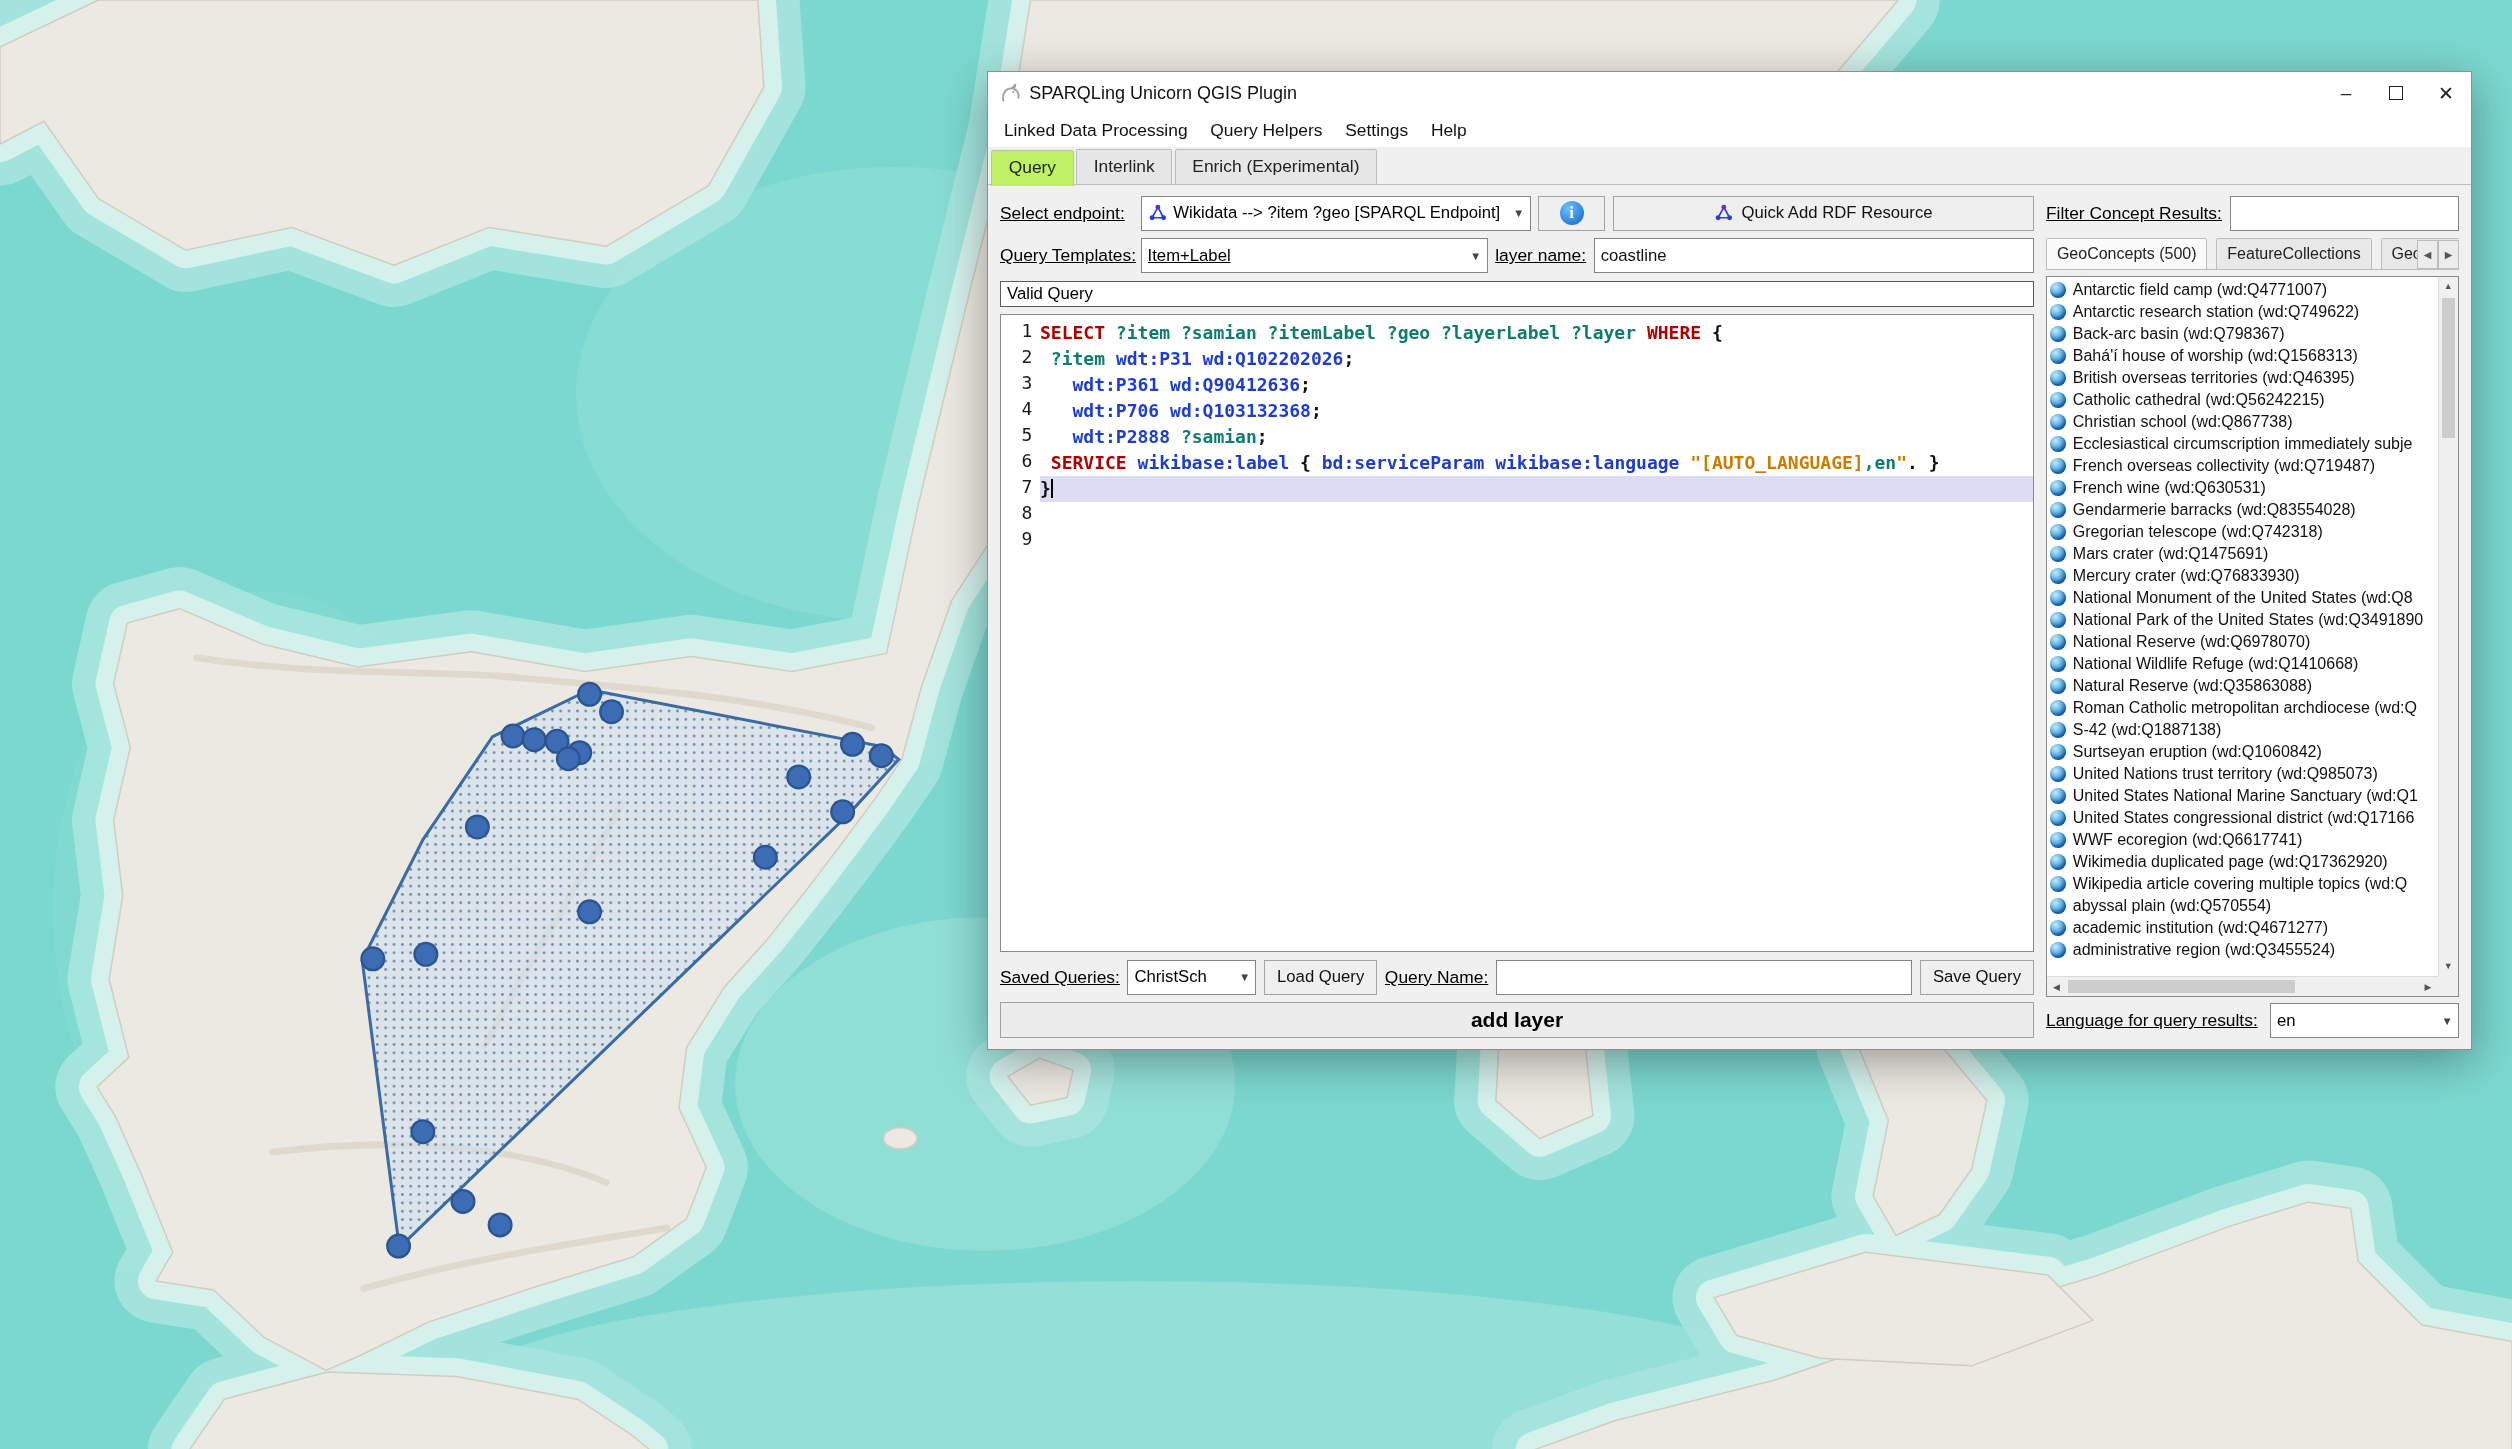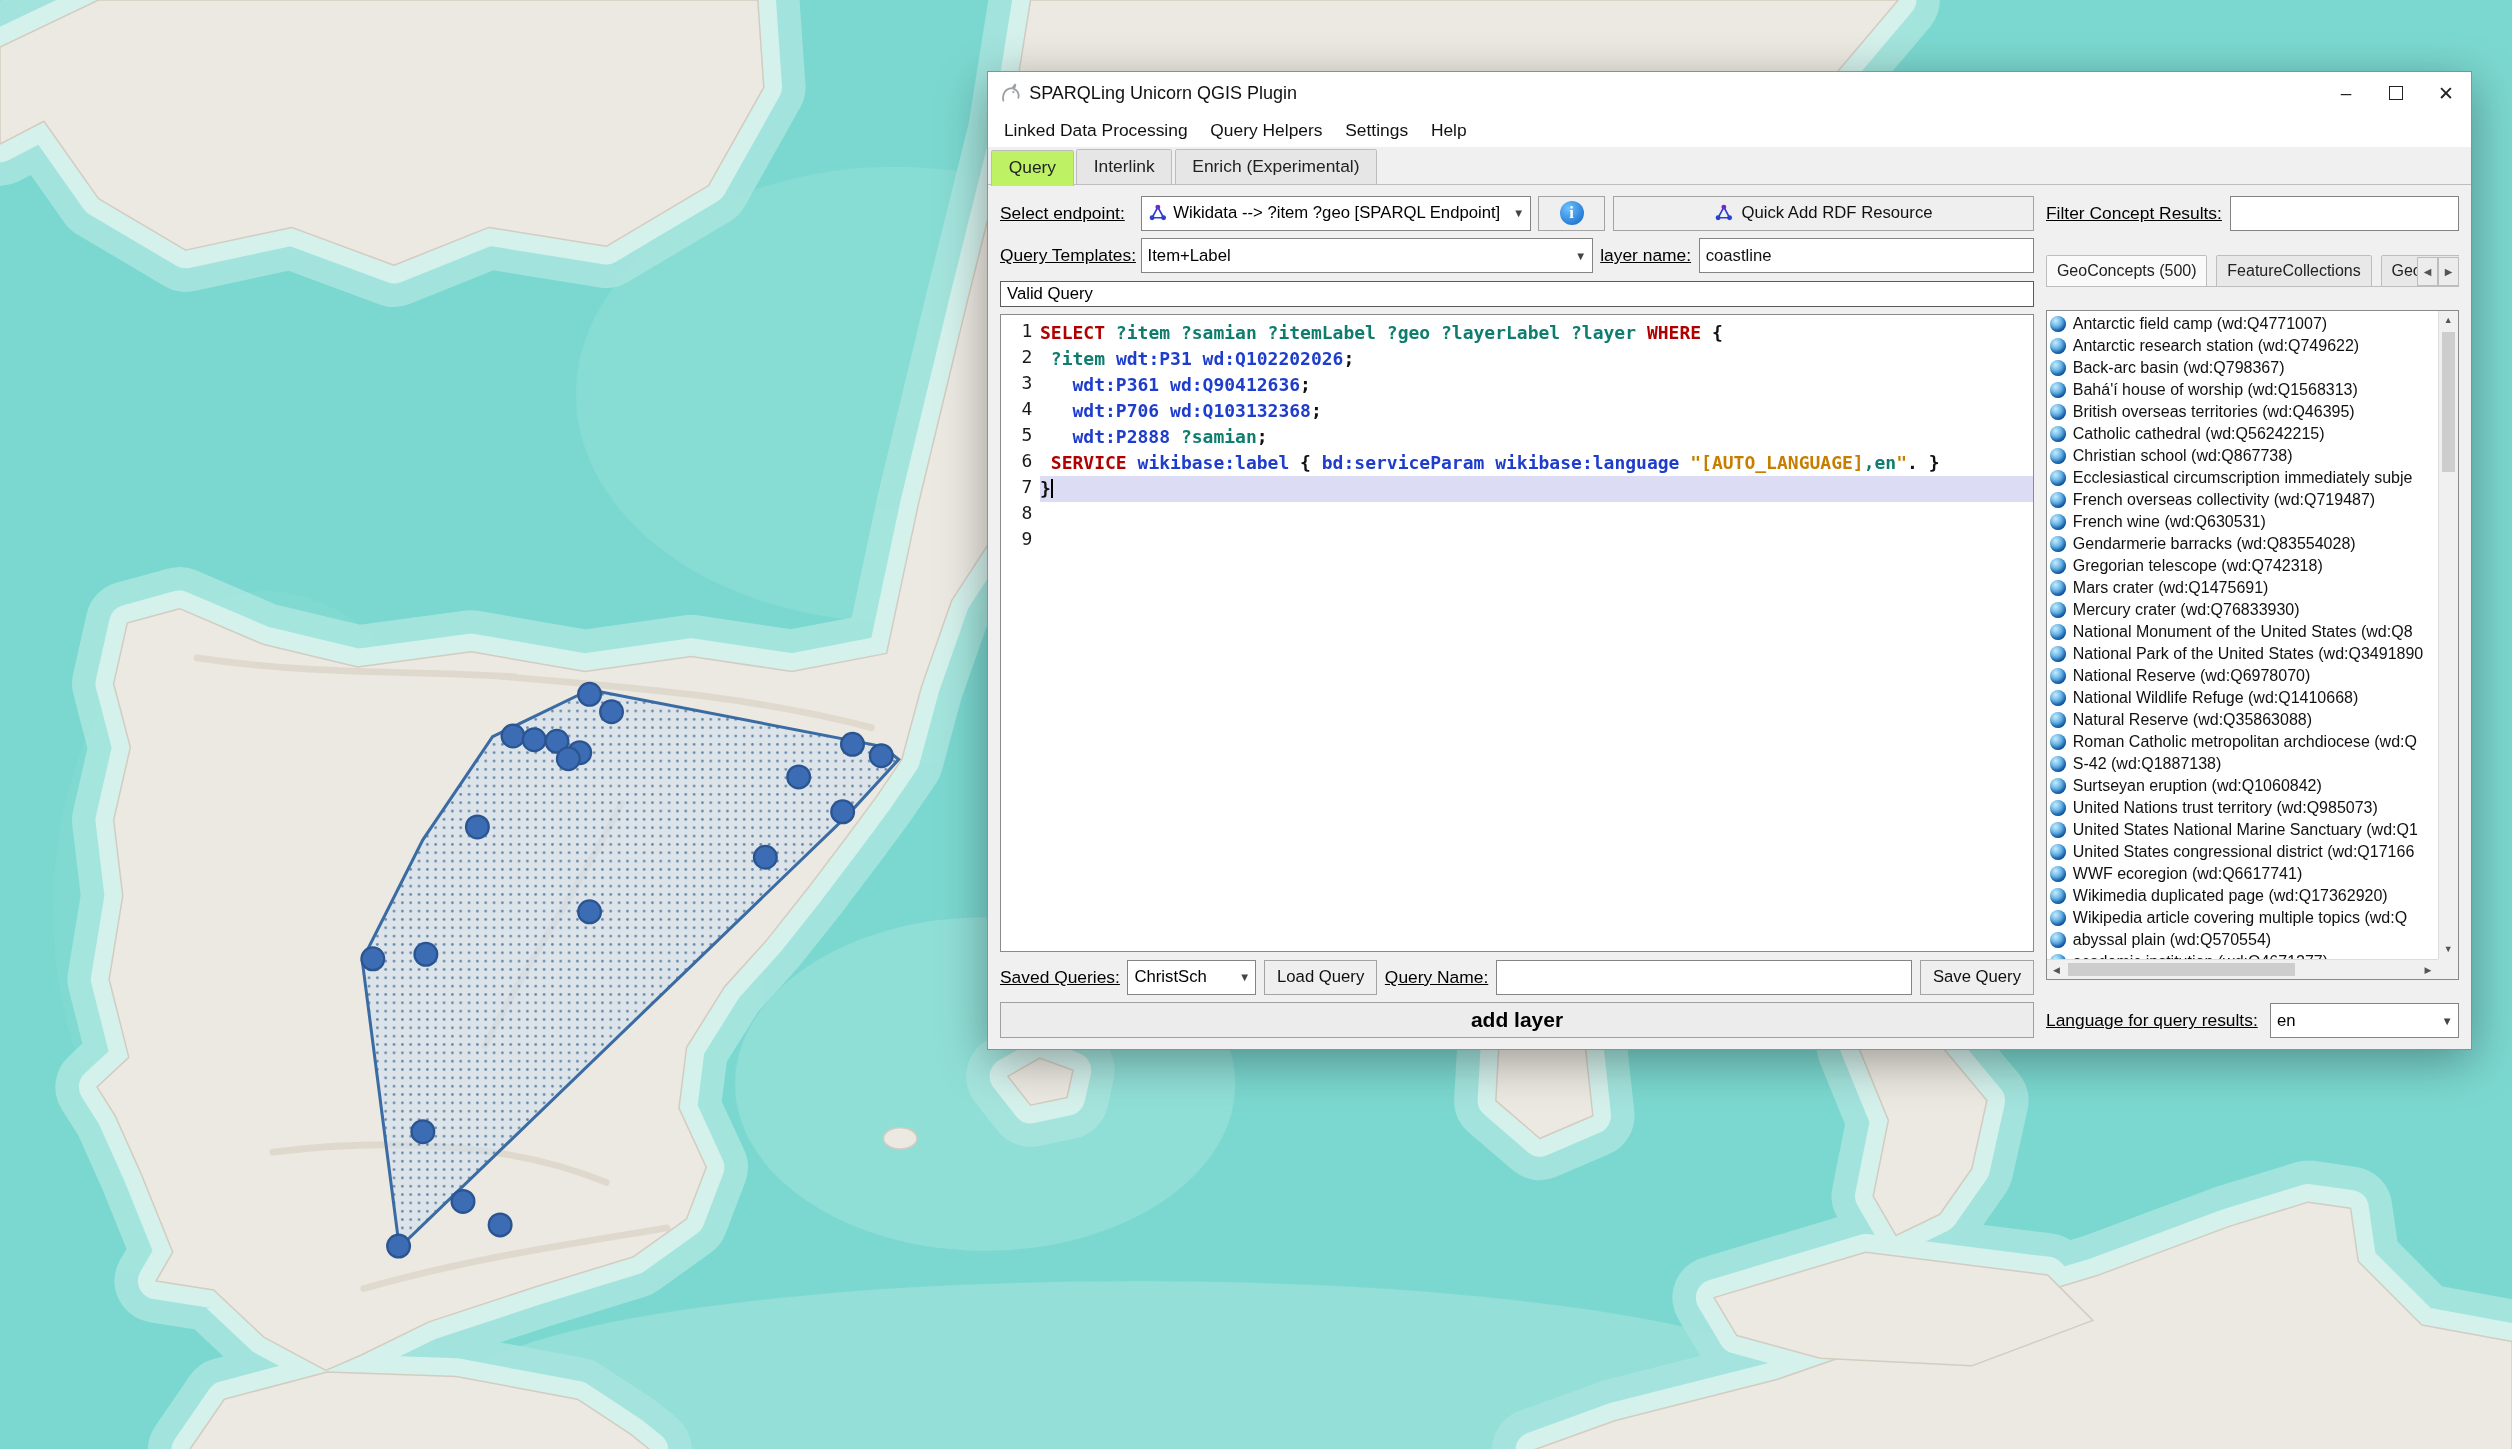--- a/index.html
+++ b/index.html
@@ -27,33 +27,33 @@
   .menu-item { padding:0 11.4px; font-size:17.4px; color:#111; height:100%; display:flex; align-items:center; }
 
   .tabbar { height:38px; display:flex; align-items:flex-end; padding-left:3px; background:#f0f0f0;
             border-bottom:0.8px solid #bdbdbd; flex:none; }
   .tab { font-size:17.4px; padding:6px 16.7px 6.8px; border:0.8px solid #bdbdbd; border-bottom:none; background:#e6e6e6;
          margin-right:2.3px; color:#222; border-radius:2.3px 2.3px 0 0; position:relative; }
   .tab.active { background:#bef264; top:2px; padding-bottom:7.6px; }
 
   .content { flex:1; display:flex; gap:12px; padding:10.6px 12px; min-height:0; }
   .left-col { flex:1; display:flex; flex-direction:column; gap:7.6px; min-width:0; }
-  .right-col { width:413px; flex:none; display:flex; flex-direction:column; gap:23px; }
+  .right-col { width:413px; flex:none; display:flex; flex-direction:column; gap:6px; }
 
   .row { display:flex; align-items:center; gap:7.6px; height:35px; flex:none; }
   .lbl { font-size:17.4px; color:#000; white-space:nowrap;text-decoration:underline; }
   .lbl-fixed { width:133px; flex:none; }
   .grow { flex:1; min-width:0; }
 
   .combo { height:35px; background:#fff; border:0.8px solid #848484; display:flex; align-items:center;
            position:relative; padding:0 24px 0 6px; font-size:16.7px; flex:none; }
   .combo .combo-text { white-space:nowrap; overflow:hidden; }
   .combo .arrow { position:absolute; right:5.3px; top:50%; transform:translateY(-50%); font-size:11.4px; color:#444; }
   .endpoint-combo { width:390px; }
-  .templates-combo { width:452px; }
+  .templates-combo { width:347px;text-decoration:underline; }
   .saved-combo { width:129px; }
   .lang-combo { width:189px; }
 
   .input { height:35px; background:#fff; border:0.8px solid #848484; font-size:16.7px; padding:0 6px;
            font-family:"Liberation Sans",sans-serif; color:#111; }
 
   .btn { height:35px; background:#efefef; border:0.8px solid #a3a3a3; display:flex; align-items:center;
          justify-content:center; font-size:16.7px; gap:7.6px; padding:0 12px; flex:none; color:#111; }
   .info-btn { width:67px; padding:0; }
   .info-circle { width:24px; height:24px; border-radius:50%; color:#fff; font-weight:bold; font-size:16.7px;

